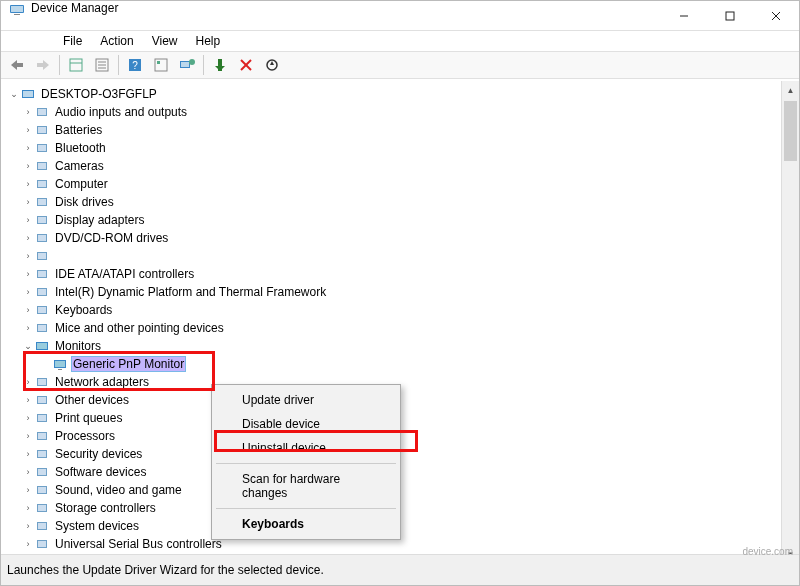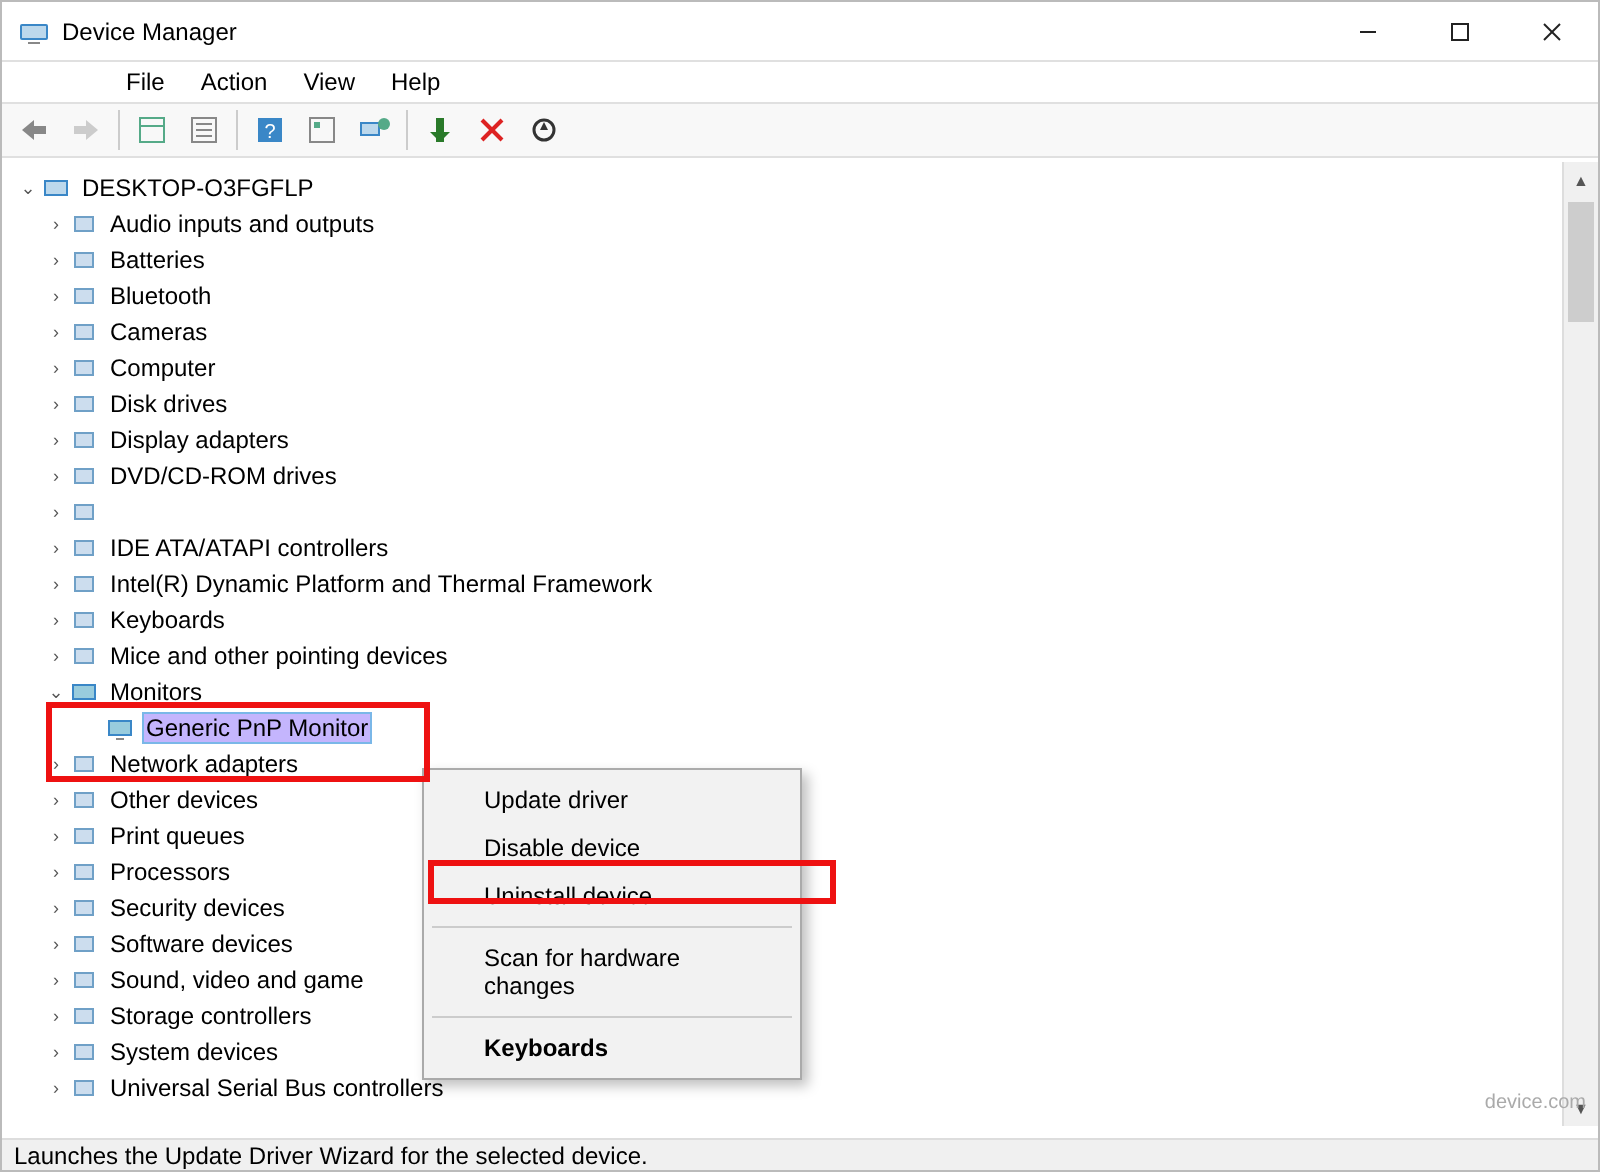--- a/index.html
+++ b/index.html
@@ -1,18 +1,18 @@
 <!DOCTYPE html>
 <html><head>
 <meta charset="utf-8">
 <style>
 * { box-sizing: border-box; margin: 0; padding: 0; }
 body { font-family: "Segoe UI", Tahoma, sans-serif; font-size: 12px; background: #fff; width: 800px; height: 586px; overflow: hidden; position: relative; border: 1px solid #bbb; }
 
-.titlebar { height: 30px; display: flex; align-items: center; padding: 0 0 0 8px; background: #fff; border-bottom: 1px solid #e0e0e0; }
+.titlebar { height: 30px; display: flex; align-items: flex-start; padding: 0 0 0 8px; background: #fff; border-bottom: 1px solid #e0e0e0; }
 .titlebar .icon { width: 16px; height: 16px; margin-right: 6px; }
 .titlebar .title { flex: 1; font-size: 12px; }
 .titlebar .win-controls { display: flex; }
 .titlebar .win-controls div { width: 46px; height: 30px; display: flex; align-items: center; justify-content: center; font-family: "Segoe MDL2 Assets", Arial; font-size: 10px; }
 
 .menubar { height: 20px; display: flex; align-items: center; padding: 0 6px; gap: 2px; margin-left: 48px; }
 .menubar .item { padding: 2px 8px; font-size: 12px; }
 
 .toolbar { height: 28px; display: flex; align-items: center; padding: 2px 4px; border-top: 1px solid #e0e0e0; border-bottom: 1px solid #e0e0e0; gap: 2px; background: #f8f8f8; }
 .toolbar .btn { width: 24px; height: 24px; display: flex; align-items: center; justify-content: center; border: 1px solid transparent; }
@@ -23,21 +23,21 @@
 .tree-row .twisty { width: 10px; font-size: 9px; color: #555; text-align: center; }
 .tree-row .indent { display: inline-block; }
 .tree-row .node-icon { width: 16px; height: 16px; margin: 0 3px 0 1px; display: inline-flex; align-items: center; justify-content: center; }
 .tree-row .label { padding: 1px 2px; }
 .tree-row.selected .label { background: #c4b5fd; border: 1px solid #7ab7e8; padding: 0 1px; }
 
 .scrollbar { position: absolute; right: 0; top: 80px; bottom: 22px; width: 18px; background: #f0f0f0; border-left: 1px solid #ddd; }
 .scrollbar .arrow { height: 18px; display: flex; align-items: center; justify-content: center; font-size: 8px; color: #555; }
 .scrollbar .thumb { position: absolute; left: 2px; right: 2px; top: 20px; height: 60px; background: #cdcdcd; }
 
-.statusbar { position: absolute; bottom: 0; left: 0; right: 0; height: 16px; padding: 2px 6px; font-size: 12px; background: #f0f0f0; border-top: 1px solid #ddd; display: flex; align-items: center; }
+.statusbar { position: absolute; bottom: 0; left: 0; right: 0; height: 31px; padding: 2px 6px; font-size: 12px; background: #f0f0f0; border-top: 1px solid #ddd; display: flex; align-items: center; }
 
 .context-menu { position: absolute; left: 210px; top: 383px; width: 190px; background: #f2f2f2; border: 1px solid #aaa; box-shadow: 3px 3px 6px rgba(0,0,0,.25); padding: 3px 2px; }
 .context-menu .cm-item { padding: 5px 24px 5px 28px; font-size: 12px; }
 .context-menu .cm-item.bold { font-weight: 700; }
 .context-menu .cm-sep { height: 1px; background: #ccc; margin: 3px 2px; }
 
 .annot { position: absolute; border: 3px solid #e11; pointer-events: none; }
 
 .watermark { position: absolute; right: 6px; bottom: 28px; font-size: 10px; color: #aaa; }
 </style>

